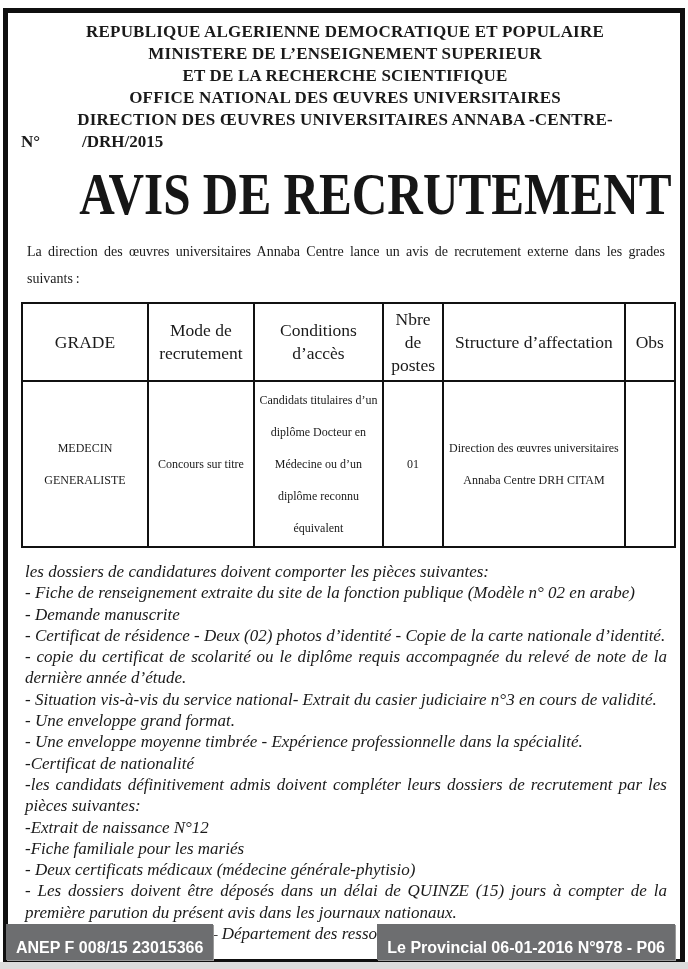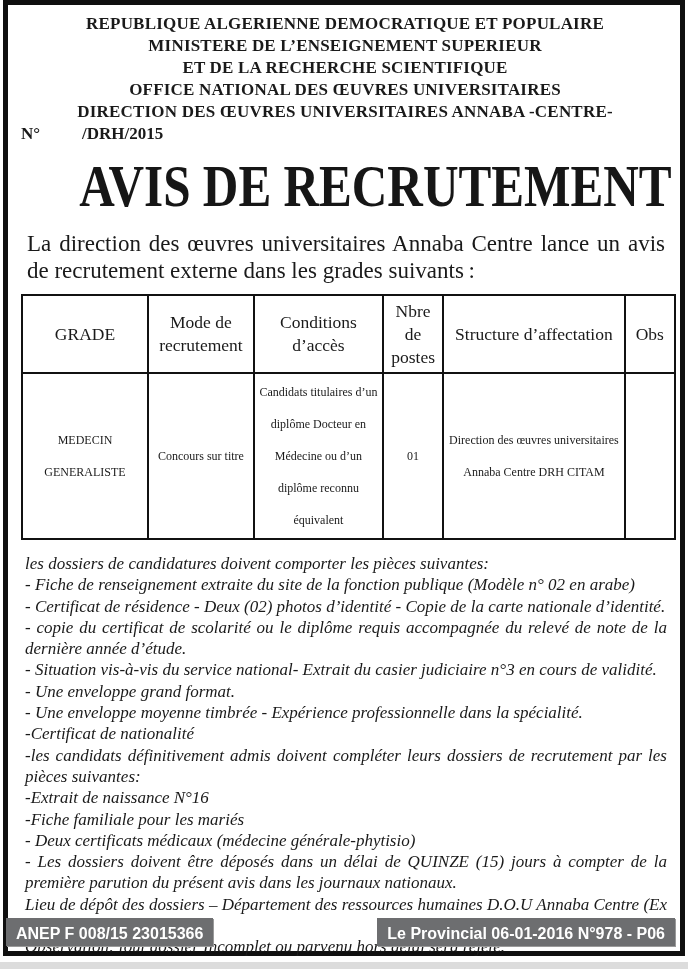--- a/index.html
+++ b/index.html
@@ -18,21 +18,21 @@
   }
   .scan-bottom-strip {
     position: absolute;
     left: 0; right: 0; bottom: 0;
     height: 7px;
     background: #dcdcdc;
   }
   .frame {
     position: absolute;
     left: 3px;
-    top: 0;
+    top: 8px;
     width: 682px;
     height: 956px;
     border: 5px solid #0f0f0f;
     box-sizing: border-box;
     background: #ffffff;
   }
   .content {
     padding: 8px 11px 0 13px;
   }
   
@@ -56,21 +56,21 @@
     font-size: 60px;
     line-height: 58px;
     white-space: nowrap;
     transform: scaleX(0.82);
     transform-origin: 50% 50%;
     color: #161616;
   }
   
   .intro {
     margin-top: 15px;
-    font-size: 23px;
+    font-size: 14px;
     line-height: 27px;
     text-align: justify;
     padding: 0 4px 0 6px;
   }
   
   table.grades {
     margin-top: 10px;
     width: 655px;
     border-collapse: collapse;
     table-layout: fixed;
@@ -104,28 +104,28 @@
   .body-text {
     margin-top: 13px;
     font-size: 17px;
     line-height: 21.3px;
     padding: 0 2px 0 4px;
   }
   .body-line { text-align: justify; font-style: italic; }
   
   .badge {
     position: absolute;
-    bottom: 23px;
+    bottom: 9px;
     background: #6d6e70;
     color: #ffffff;
     font-family: "Liberation Sans", "DejaVu Sans", sans-serif;
     font-weight: bold;
     font-size: 16px;
     line-height: 22px;
-    padding: 5px 10px 1px 10px;
+    padding: 13px 10px 1px 10px;
     white-space: nowrap;
     box-shadow: 1px 1px 0 #9a9a9a;
     z-index: 5;
   }
   .badge-left  { left: 6px; }
   .badge-right { right: 13px; margin-top: 16px; }
 </style>
 </head>
 <body>
 
@@ -175,28 +175,29 @@
             <td class="cell-postes">01</td>
             <td class="cell-structure">Direction des œuvres universitaires Annaba Centre DRH CITAM</td>
             <td class="cell-obs"></td>
           </tr>
         </tbody>
       </table>
 
       <div class="body-text">
         <div class="body-line">les dossiers de candidatures doivent comporter les pièces suivantes:</div>
         <div class="body-line">- Fiche de renseignement extraite du site de la fonction publique (Modèle n° 02 en arabe)</div>
+        <div class="body-line">- Demande manuscrite</div>
         <div class="body-line">- Certificat de résidence - Deux (02) photos d’identité - Copie de la carte nationale d’identité.</div>
         <div class="body-line">- copie du certificat de scolarité ou le diplôme requis accompagnée du relevé de note de la dernière année d’étude.</div>
         <div class="body-line">- Situation vis-à-vis du service national- Extrait du casier judiciaire n°3 en cours de validité.</div>
         <div class="body-line">- Une enveloppe grand format.</div>
         <div class="body-line">- Une enveloppe moyenne timbrée - Expérience professionnelle dans la spécialité.</div>
         <div class="body-line">-Certificat de nationalité</div>
         <div class="body-line">-les candidats définitivement admis doivent compléter leurs dossiers de recrutement par les pièces suivantes:</div>
-        <div class="body-line">-Extrait de naissance N°16</div>
+        <div class="body-line">-Extrait de naissance N°12</div>
         <div class="body-line">-Fiche familiale pour les mariés</div>
         <div class="body-line">- Deux certificats médicaux (médecine générale-phytisio)</div>
         <div class="body-line">- Les dossiers doivent être déposés dans un délai de QUINZE (15) jours à compter de la première parution du présent avis dans les journaux nationaux.</div>
         <div class="body-line">Lieu de dépôt des dossiers – Département des ressources humaines D.O.U Annaba Centre (Ex CITAM).</div>
         <div class="body-line">Observation: tout dossier Incomplet ou parvenu hors délai sera rejeté.</div>
 
       </div>
 
     </div>
   </div>

